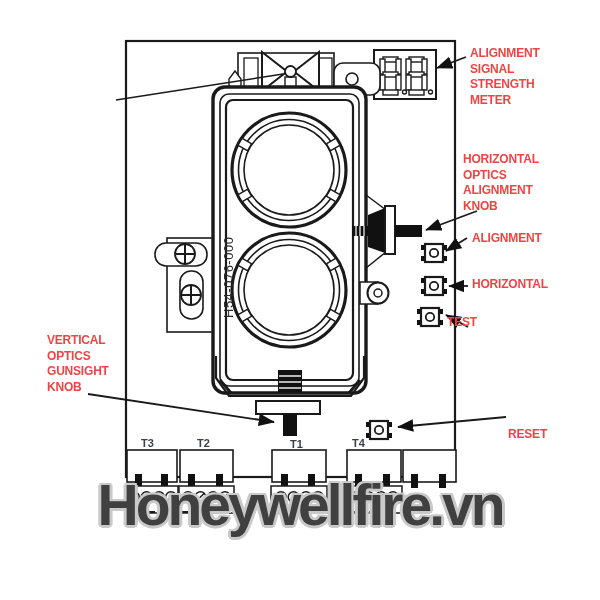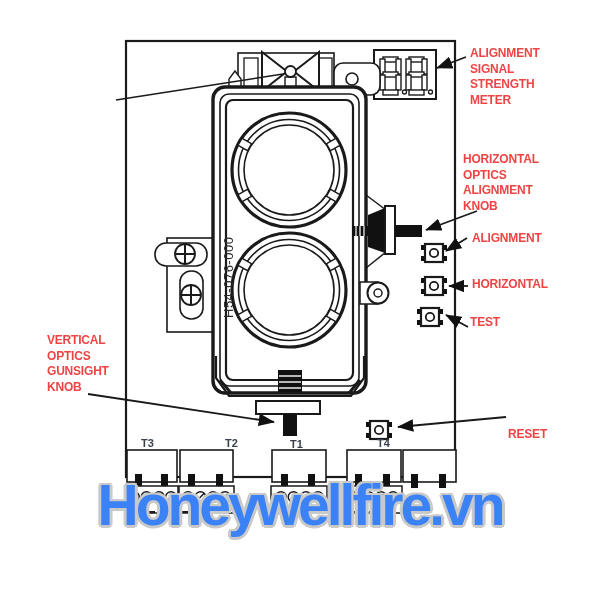--- a/index.html
+++ b/index.html
@@ -7,21 +7,21 @@
          font-family:"Liberation Sans",sans-serif;}
   #diagram-svg{position:absolute;left:0;top:0;}
   .fw{fill:#ffffff;stroke:#1a1a1a;}
   .ln{fill:none;stroke:#1a1a1a;}
   .fb{fill:#111111;stroke:none;}
   .lbl{position:absolute;font-weight:bold;font-size:12px;line-height:15.5px;
        color:#ef4444;letter-spacing:-0.2px;white-space:pre-line;}
   .tlbl{position:absolute;font-weight:bold;font-size:11px;color:#39424c;}
   #watermark{position:absolute;top:472px;left:50%;transform:translateX(-50%);
        font-weight:bold;font-size:57px;letter-spacing:-3px;white-space:nowrap;
-       color:#3b82f6;z-index:5;
+       color:#404040;z-index:5;
        text-shadow:-2px -2px 0 #c9c9c9, 2px -2px 0 #c9c9c9, -2px 2px 0 #c9c9c9,
                     2px 2px 0 #c9c9c9, 0 3px 0 #c9c9c9, 3px 0 0 #c9c9c9, -3px 0 0 #c9c9c9;}
 </style>
 </head>
 <body>
 
 <div id="stage">
 
 <svg id="diagram-svg" width="600" height="600" viewBox="0 0 600 600">
   <defs>
@@ -307,27 +307,27 @@
 <div class="lbl" style="left:470px;top:46px;">ALIGNMENT
 SIGNAL
 STRENGTH
 METER</div>
 <div class="lbl" style="left:463px;top:152px;">HORIZONTAL
 OPTICS
 ALIGNMENT
 KNOB</div>
 <div class="lbl" style="left:472px;top:231px;">ALIGNMENT</div>
 <div class="lbl" style="left:472px;top:277px;">HORIZONTAL</div>
-<div class="lbl" style="left:470px;top:315px;text-align:right;">TEST</div>
+<div class="lbl" style="left:447px;top:315px;text-align:right;">TEST</div>
 <div class="lbl" style="left:47px;top:333px;">VERTICAL
 OPTICS
 GUNSIGHT
 KNOB</div>
 <div class="lbl" style="left:508px;top:427px;">RESET</div>
 
 <div class="tlbl" style="left:141px;top:437px;">T3</div>
-<div class="tlbl" style="left:197px;top:437px;margin-left:28px;">T2</div>
+<div class="tlbl" style="left:197px;top:437px;">T2</div>
 <div class="tlbl" style="left:290px;top:438px;">T1</div>
-<div class="tlbl" style="left:377px;top:437px;">T4</div>
+<div class="tlbl" style="left:352px;top:437px;">T4</div>
 
 <div id="watermark">Honeywellfire.vn</div>
 
 </div>
 
 </body></html>

